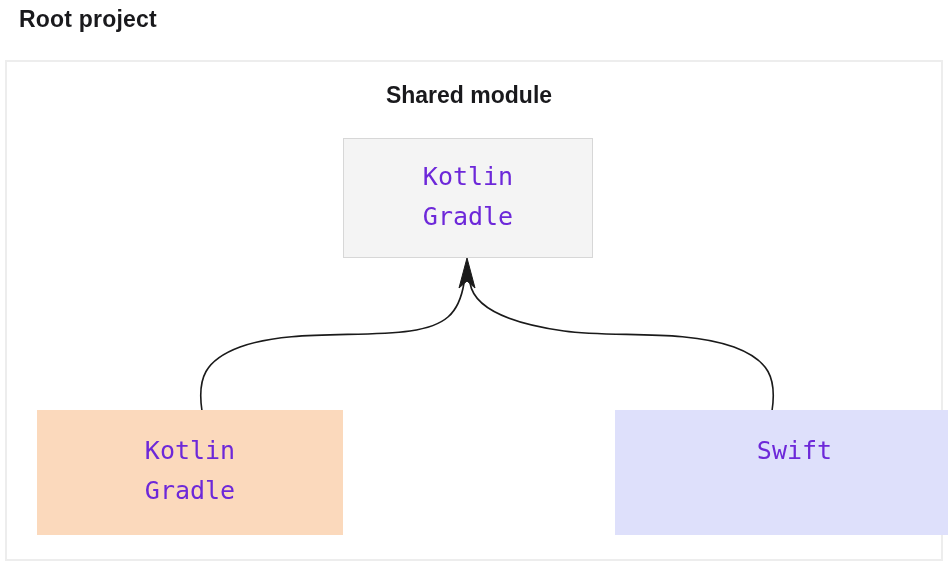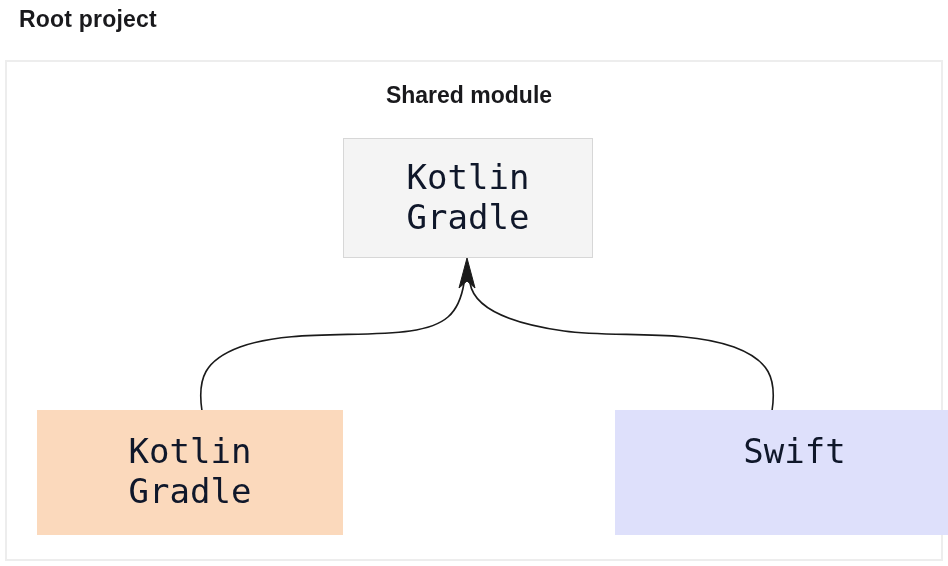--- a/index.html
+++ b/index.html
@@ -31,22 +31,22 @@
     left: 336px; top: 20px;
     width: 252px;
     text-align: center;
     font-size: 23px;
     font-weight: 700;
     color: #19191c;
   }
   .node {
     position: absolute;
     font-family: "DejaVu Sans Mono", "Liberation Mono", monospace;
-    font-size: 34px;
-    color: #0f172a;
+    font-size: 25px;
+    color: #6d28d9;
     text-align: center;
   }
   .node .code-line {
     display: block;
     line-height: 40px;
   }
   .node-shared {
     left: 336px; top: 76px;
     width: 250px; height: 120px;
     background: #f4f4f4;

